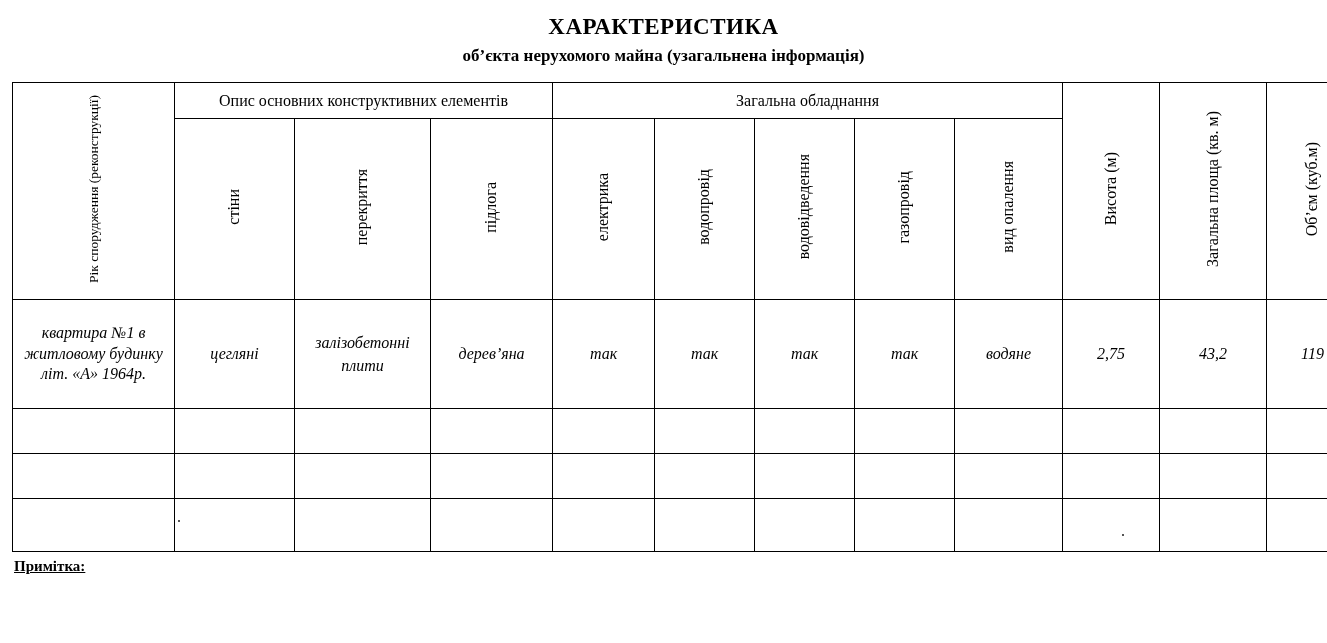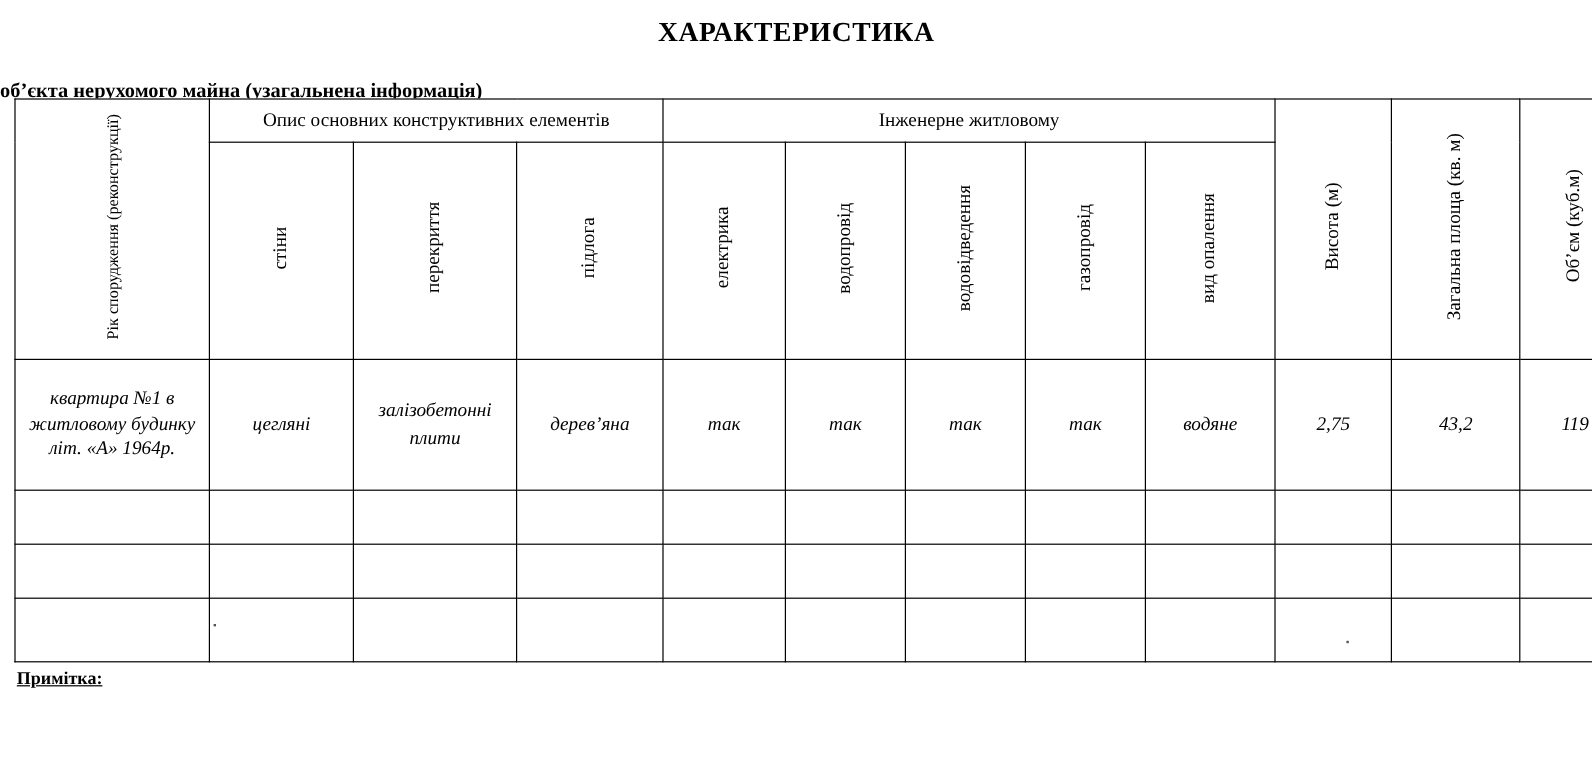--- a/index.html
+++ b/index.html
@@ -29,24 +29,24 @@
     font-family: "Liberation Serif", serif;
     font-weight: bold;
     font-size: 23px;
     letter-spacing: 0.5px;
   }
   .doc-subtitle {
     position: absolute;
     left: 0;
     top: 46px;
     width: 1327px;
+    text-align: center;
     font-family: "Liberation Serif", serif;
     font-weight: bold;
     font-size: 17px;
-    margin-top: 20px;
   }
   table.char-table {
     position: absolute;
     left: 12px;
     top: 82px;
     border-collapse: collapse;
     table-layout: fixed;
     width: 1303px;
     background: #fff;
   }
@@ -144,21 +144,21 @@
       <col style="width:97px">
       <col style="width:107px">
       <col style="width:92px">
     </colgroup>
     <tbody>
       <tr class="group-head">
         <td rowspan="2" class="first-col-head vhead">
           <span class="vtext small">Рік спорудження (реконструкції)</span>
         </td>
         <td colspan="3">Опис основних конструктивних елементів</td>
-        <td colspan="5">Інженерне житловому</td>
+        <td colspan="5">Загальна обладнання</td>
         <td rowspan="2" class="vhead">
           <span class="vtext">Висота (м)</span>
         </td>
         <td rowspan="2" class="vhead">
           <span class="vtext">Загальна площа (кв. м)</span>
         </td>
         <td rowspan="2" class="vhead">
           <span class="vtext">Об’єм (куб.м)</span>
         </td>
       </tr>

